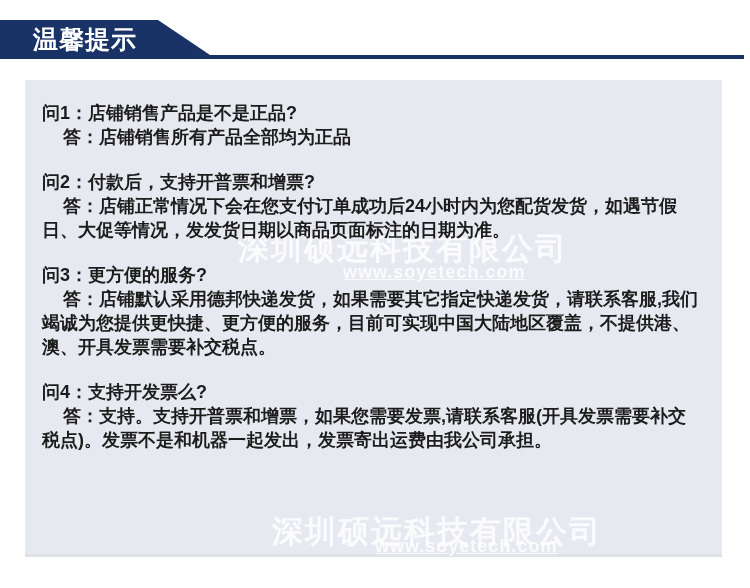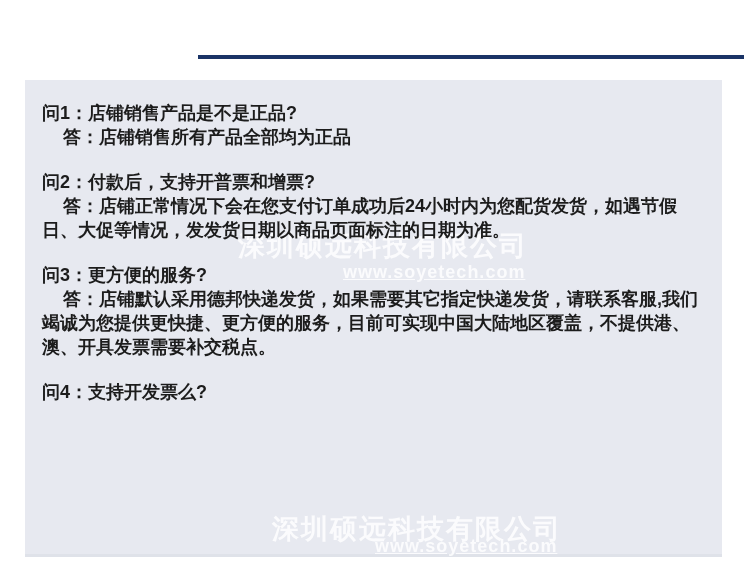--- a/index.html
+++ b/index.html
@@ -66,32 +66,35 @@
   .a-line { text-indent: 21px; }
   
   .wm {
     position: absolute;
     color: rgba(255, 255, 255, 0.82);
     font-weight: bold;
     white-space: nowrap;
     z-index: 1;
     pointer-events: none;
   }
-  .wm-company { font-size: 27px; letter-spacing: 2px; font-family: Liberation Mono, monospace; }
+  .wm-company { font-size: 31px; letter-spacing: 2px; font-family: Liberation Mono, monospace; }
   .wm-site { font-size: 18px; letter-spacing: 1px; text-decoration: underline; }
   .wm-company-1 { left: 213px; top: 148px; }
   .wm-site-1 { left: 318px; top: 182px; }
   .wm-company-2 { left: 247px; top: 431px; }
   .wm-site-2 { left: 350px; top: 456px; }
 </style>
 </head>
 <body>
 
 <div class="page">
 
+  <div class="banner-shape">
+    <span class="banner-title">温馨提示</span>
+  </div>
   <div class="banner-tail"></div>
 
   <div class="panel">
 
     <span class="wm wm-company wm-company-1">深圳硕远科技有限公司</span>
     <span class="wm wm-site wm-site-1">www.soyetech.com</span>
     <span class="wm wm-company wm-company-2">深圳硕远科技有限公司</span>
     <span class="wm wm-site wm-site-2">www.soyetech.com</span>
 
     <div class="faq-item">
@@ -104,17 +107,18 @@
       <p class="a-line">答：店铺正常情况下会在您支付订单成功后24小时内为您配货发货，如遇节假日、大促等情况，发发货日期以商品页面标注的日期为准。</p>
     </div>
 
     <div class="faq-item">
       <p class="q-line">问3：更方便的服务?</p>
       <p class="a-line">答：店铺默认采用德邦快递发货，如果需要其它指定快递发货，请联系客服,我们竭诚为您提供更快捷、更方便的服务，目前可实现中国大陆地区覆盖，不提供港、澳、开具发票需要补交税点。</p>
     </div>
 
     <div class="faq-item">
       <p class="q-line">问4：支持开发票么?</p>
+      <p class="a-line">答：支持。支持开普票和增票，如果您需要发票,请联系客服(开具发票需要补交税点)。发票不是和机器一起发出，发票寄出运费由我公司承担。</p>
     </div>
 
 
   </div>
 </div>
 
 </body></html>

